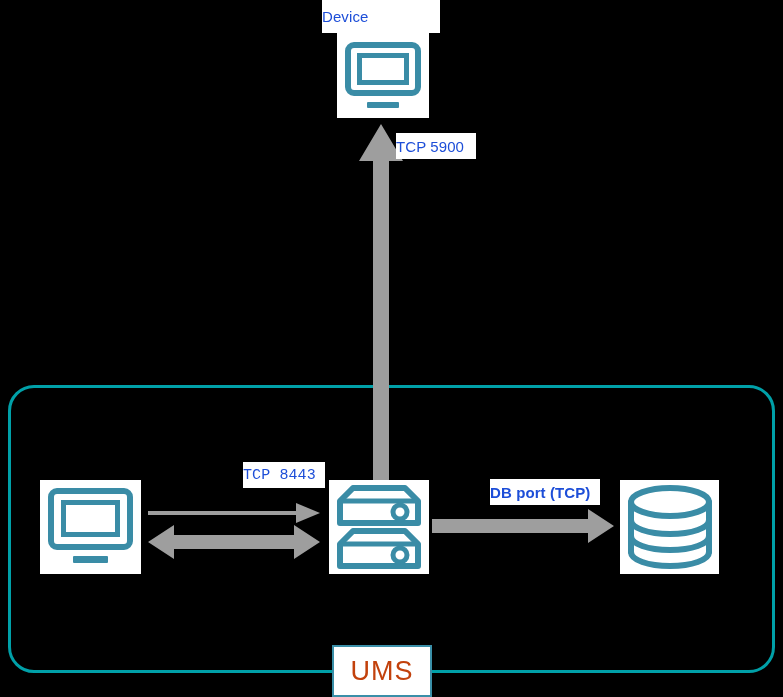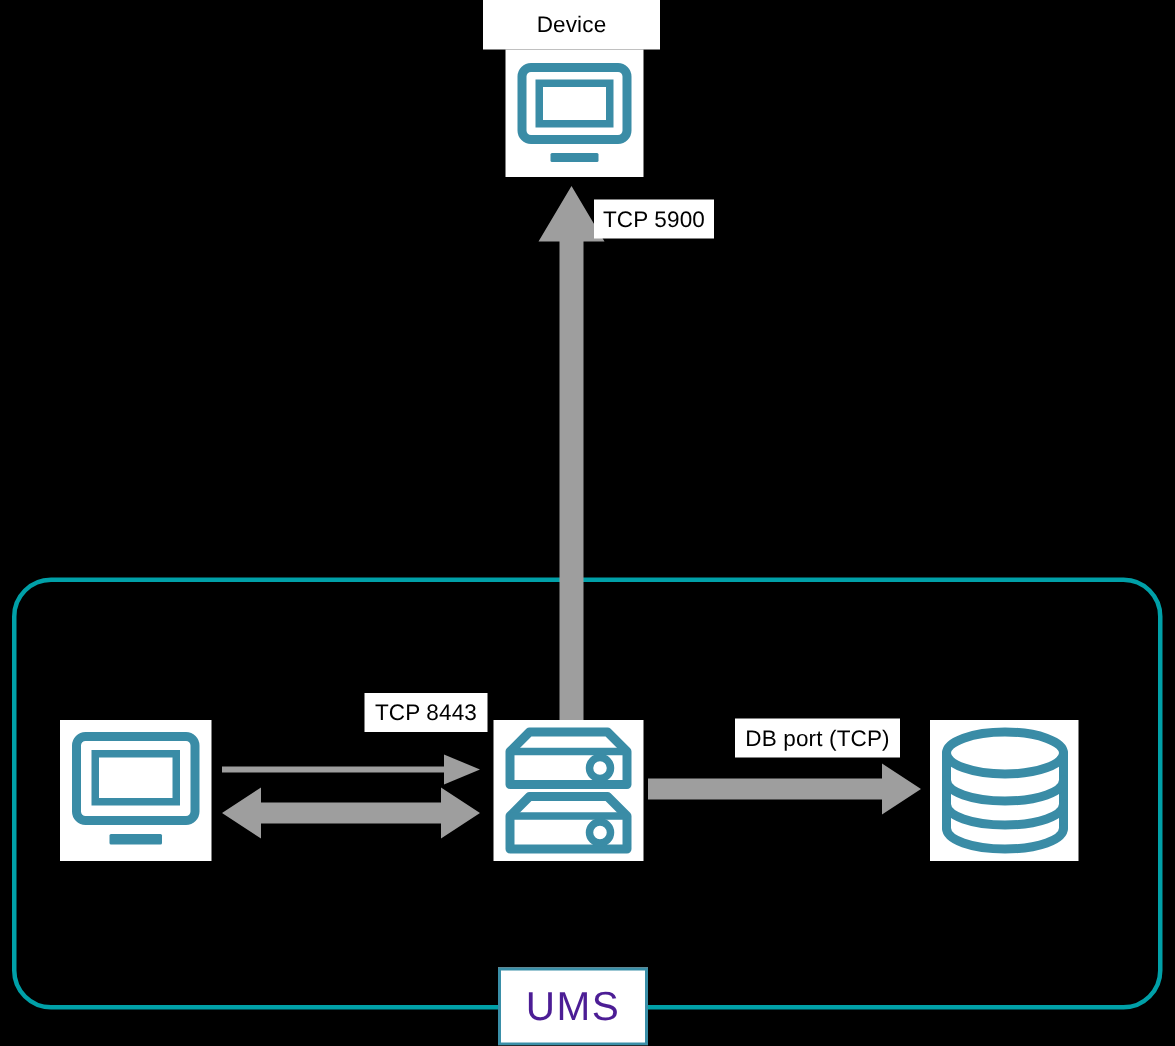--- a/index.html
+++ b/index.html
@@ -13,26 +13,26 @@
     height: 697px;
     background: #000000;
     overflow: hidden;
     font-family: "Liberation Sans", sans-serif;
   }
 
   
   .label-box {
     position: absolute;
     background: #ffffff;
-    color: #000000;
+    color: #1d4ed8;
     font-size: 15px;
     line-height: 1;
     display: flex;
     align-items: center;
-    justify-content: center;
+    justify-content: flex-start;
     white-space: nowrap;
     letter-spacing: 0.1px;
   }
   .icon-plate {
     position: absolute;
     background: #ffffff;
     box-sizing: border-box;
   }
 
   
@@ -52,21 +52,21 @@
     left: 332px;
     top: 645px;
     width: 100px;
     height: 52px;
     background: #ffffff;
     border: 2px solid #3a8fa8;
     box-sizing: border-box;
     display: flex;
     align-items: center;
     justify-content: center;
-    color: #4c1d95;
+    color: #c2410c;
     font-size: 27px;
     letter-spacing: 1px;
   }
 
   
   .monitor {
     position: absolute;
   }
   .monitor .frame {
     position: absolute;
@@ -134,21 +134,21 @@
 
   <svg class="arrow-svg" style="left:148px; top:503px; width:172px; height:20px;" viewBox="0 0 172 20">
     <line x1="0" y1="10" x2="152" y2="10" stroke="#9e9e9e" stroke-width="4"></line>
     <polygon points="172,10 148,0 148,20" fill="#9e9e9e"></polygon>
   </svg>
 
   <svg class="arrow-svg" style="left:148px; top:524px; width:172px; height:36px;" viewBox="0 0 172 36">
     <polygon points="0,18 26,1 26,11 146,11 146,1 172,18 146,35 146,25 26,25 26,35" fill="#9e9e9e"></polygon>
   </svg>
 
-  <div class="label-box" style="left:243px; top:462px; width:82px; height:26px;">
+  <div class="label-box" style="left:243px; top:462px; width:82px; height:26px;font-family:Liberation Mono, monospace;">
     <span>TCP 8443</span>
   </div>
 
   <div class="icon-plate" style="left:329px; top:480px; width:100px; height:94px;"></div>
 
   <svg id="server-icon" style="left:333px; top:481px; width:92px; height:92px;" viewBox="0 0 92 92">
     <g fill="none" stroke="#3a8ca6" stroke-width="6" stroke-linejoin="round" stroke-linecap="round">
 
       <path d="M7,20 L20,7 L72,7 L85,20 L85,42 L7,42 Z"></path>
 
@@ -161,21 +161,21 @@
     </g>
 
     <circle cx="67" cy="31" r="7" fill="none" stroke="#3a8ca6" stroke-width="5"></circle>
     <circle cx="67" cy="74" r="7" fill="none" stroke="#3a8ca6" stroke-width="5"></circle>
   </svg>
 
   <svg class="arrow-svg" style="left:432px; top:508px; width:182px; height:36px;" viewBox="0 0 182 36">
     <polygon points="0,11 156,11 156,1 182,18 156,35 156,25 0,25" fill="#9e9e9e"></polygon>
   </svg>
 
-  <div class="label-box" style="left:490px; top:479px; width:110px; height:26px;">
+  <div class="label-box" style="left:490px; top:479px; width:110px; height:26px;font-weight:bold;">
     <span>DB port (TCP)</span>
   </div>
 
   <div class="icon-plate" style="left:620px; top:480px; width:99px; height:94px;"></div>
 
   <svg id="database-icon" style="left:626px; top:484px; width:88px; height:86px;" viewBox="0 0 88 86">
     <g fill="none" stroke="#3a8ca6" stroke-width="6" stroke-linecap="round">
 
       <ellipse cx="44" cy="18" rx="39" ry="14"></ellipse>
 

